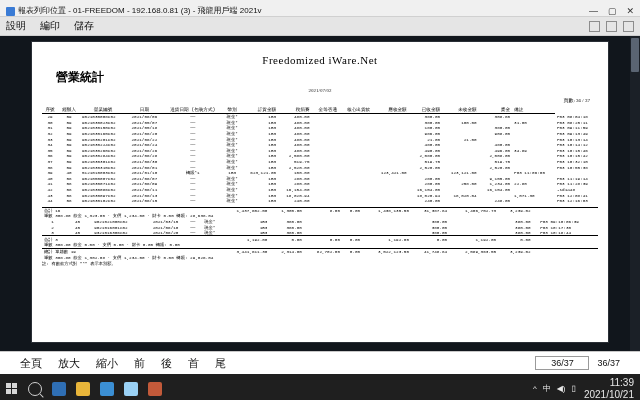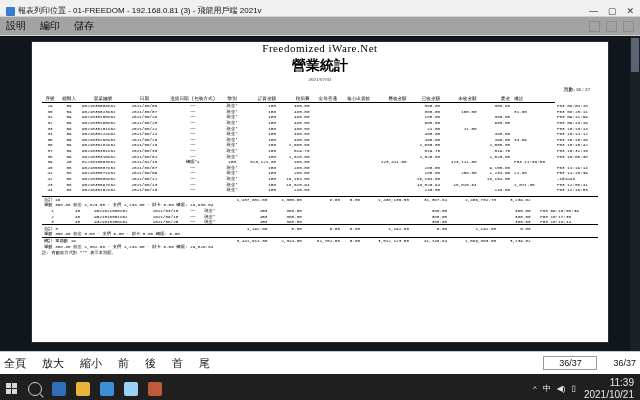--- a/index.html
+++ b/index.html
@@ -7,52 +7,52 @@
   #app{position:relative;width:640px;height:400px;background:#0b0f14;}
 
   
   .titlebar{height:16px;background:#f0f0f0;border-bottom:1px solid #d0d0d0;display:flex;align-items:flex-end;padding:0 6px;font-size:8px;color:#111;}
   .tb-icon{width:9px;height:9px;margin-right:3px;background:#3a7bd5;border-radius:1px;flex:0 0 auto;}
   .tb-title{white-space:nowrap;overflow:hidden;text-overflow:ellipsis;flex:1 1 auto;}
   .tb-btns{display:flex;align-items:center;gap:10px;margin-left:6px;font-size:9px;color:#333;}
   .tb-btns span{cursor:default;}
 
   
-  .menubar{height:18px;background:#a3a3a3;border-bottom:1px solid #cfcfcf;display:flex;align-items:center;padding:0 6px;gap:14px;font-size:10px;color:#111;}
+  .menubar{height:18px;background:#e5e5e5;border-bottom:1px solid #cfcfcf;display:flex;align-items:center;padding:0 6px;gap:14px;font-size:10px;color:#111;}
   .menubar .right{margin-left:auto;display:flex;gap:6px;}
   .mb-sq{width:9px;height:9px;border:1px solid #8c8c8c;display:inline-block;}
 
   
   .docwrap{position:relative;height:315px;background:#11161c;overflow:hidden;}
   .page{position:absolute;left:32px;top:6px;width:576px;height:300px;background:#ffffff;color:#000;
         font-family:"Liberation Serif",serif;box-shadow:0 0 0 1px #2a2f36;}
-  .doc-title{text-align:center;font-size:11px;letter-spacing:.5px;margin-top:0;font-family:"Liberation Serif",serif;}
-  .doc-sub{text-align:center;font-size:14px;margin-top:3px;font-weight:bold;}
+  .doc-title{text-align:center;font-size:11px;letter-spacing:.5px;margin-top:12px;font-family:"Liberation Serif",serif;}
+  .doc-sub{font-size:12px;margin-top:3px;font-weight:bold;margin-left:24px;}
   .doc-date{text-align:center;font-size:5px;margin-top:2px;color:#222;}
   .doc-pageno{text-align:right;font-size:5px;margin:4px 18px 0 0;}
 
   table.rpt{width:556px;margin:3px auto 0;border-collapse:collapse;font-size:4.3px;font-family:"Liberation Mono",monospace;}
   table.rpt th{font-weight:normal;font-size:4.6px;padding:1px 2px;border-bottom:.5px solid #000;white-space:nowrap;}
   table.rpt td{padding:0.3px 2px;white-space:nowrap;}
   .ar{text-align:right;}
   .ac{text-align:center;}
   .al{text-align:left;}
   .sumrow td{padding-top:2px;}
   .ruled{border-top:.5px solid #000;}
   .noteline{font-size:4.3px;font-family:"Liberation Mono",monospace;width:556px;margin:1px auto 0;}
   .notewrap{width:556px;margin:0 auto;}
 
   
   .vscroll{position:absolute;right:0;top:0;width:10px;height:100%;background:#1b2027;}
   .vthumb{position:absolute;left:1px;top:2px;width:8px;height:34px;background:#5a6472;border-radius:1px;}
 
   
-  .bottombar{height:22px;background:#ffffff;border-top:1px solid #c8c8c8;display:flex;align-items:center;padding:0 4px;gap:16px;font-size:11px;color:#111;}
+  .bottombar{height:22px;background:#ffffff;border-top:1px solid #c8c8c8;display:flex;align-items:center;padding:0 20px;gap:16px;font-size:11px;color:#111;}
   .bottombar .spacer{flex:1;}
-  .pagefield{display:flex;align-items:center;gap:16px;}
+  .pagefield{display:flex;align-items:center;gap:8px;}
   .pagebox{border:1px solid #9a9a9a;background:#fff;font-size:9px;padding:1px 5px;min-width:42px;text-align:center;}
   .pagetot{font-size:9px;}
 
   
   .taskbar{height:29px;background:#1f1f1f;display:flex;align-items:center;padding:0 6px;color:#e8e8e8;font-size:8px;}
   .tb-left{display:flex;align-items:center;gap:10px;}
   .winlogo{width:12px;height:12px;display:grid;grid-template-columns:5px 5px;grid-template-rows:5px 5px;gap:1px;}
   .winlogo i{background:#d8d8d8;display:block;}
   .tb-search{width:12px;height:12px;border:1.2px solid #d0d0d0;border-radius:50%;position:relative;}
   .tb-search:after{content:"";position:absolute;right:-3px;bottom:-2px;width:5px;height:1.2px;background:#d0d0d0;transform:rotate(45deg);}

